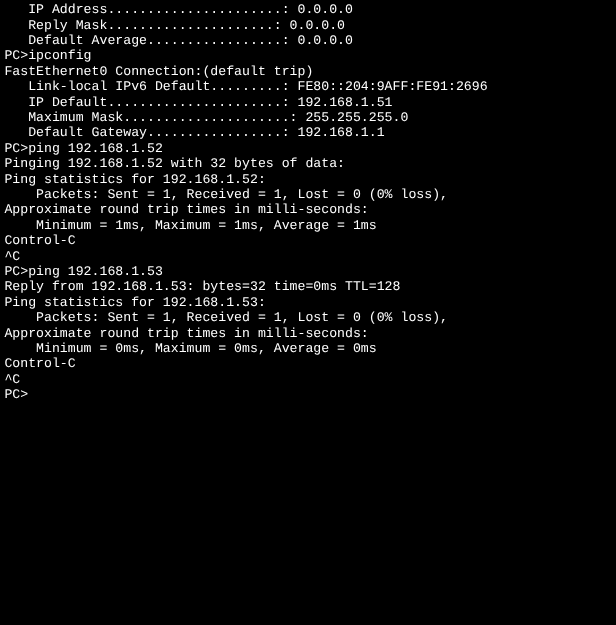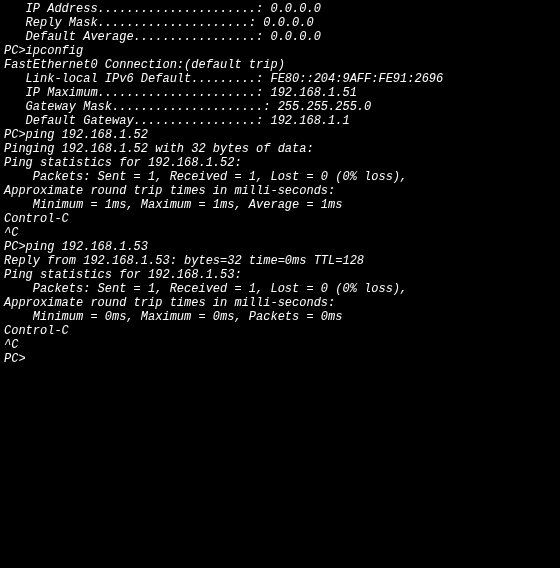--- a/index.html
+++ b/index.html
@@ -1,15 +1,15 @@
 <!DOCTYPE html>
 <html><head>
   <meta charset="utf-8">
   <style>
-    * { margin: 0; padding: 0; box-sizing: border-box; font-style: italic; }
+    * { margin: 0; padding: 0; box-sizing: border-box; }
     body {
       background: #000;
       color: #fff;
       font-family: "Courier New", Courier, monospace;
       font-size: 12px;
       line-height: 14px;
       padding: 2px 0 2px 4px;
       width: 560px;
       height: 568px;
       overflow: hidden;
@@ -23,22 +23,22 @@
   <div class="line"></div>
   <div class="line">   IP Address......................: 0.0.0.0</div>
   <div class="line">   Reply Mask.....................: 0.0.0.0</div>
   <div class="line">   Default Average.................: 0.0.0.0</div>
   <div class="line"></div>
   <div class="line">PC&gt;ipconfig</div>
   <div class="line"></div>
   <div class="line">FastEthernet0 Connection:(default trip)</div>
   <div class="line"></div>
   <div class="line">   Link-local IPv6 Default.........: FE80::204:9AFF:FE91:2696</div>
-  <div class="line">   IP Maximum......................: 192.168.1.51</div>
-  <div class="line">   Gateway Mask.....................: 255.255.255.0</div>
+  <div class="line">   IP Default......................: 192.168.1.51</div>
+  <div class="line">   Maximum Mask.....................: 255.255.255.0</div>
   <div class="line">   Default Gateway.................: 192.168.1.1</div>
   <div class="line"></div>
   <div class="line">PC&gt;ping 192.168.1.52</div>
   <div class="line"></div>
   <div class="line">Pinging 192.168.1.52 with 32 bytes of data:</div>
   <div class="line"></div>
   <div class="line"></div>
   <div class="line">Ping statistics for 192.168.1.52:</div>
   <div class="line">    Packets: Sent = 1, Received = 1, Lost = 0 (0% loss),</div>
   <div class="line">Approximate round trip times in milli-seconds:</div>
@@ -47,18 +47,18 @@
   <div class="line">Control-C</div>
   <div class="line">^C</div>
   <div class="line">PC&gt;ping 192.168.1.53</div>
   <div class="line"></div>
   <div class="line"></div>
   <div class="line">Reply from 192.168.1.53: bytes=32 time=0ms TTL=128</div>
   <div class="line"></div>
   <div class="line">Ping statistics for 192.168.1.53:</div>
   <div class="line">    Packets: Sent = 1, Received = 1, Lost = 0 (0% loss),</div>
   <div class="line">Approximate round trip times in milli-seconds:</div>
-  <div class="line">    Minimum = 0ms, Maximum = 0ms, Packets = 0ms</div>
+  <div class="line">    Minimum = 0ms, Maximum = 0ms, Average = 0ms</div>
   <div class="line"></div>
   <div class="line">Control-C</div>
   <div class="line">^C</div>
   <div class="line">PC&gt;</div>
 </div>
 
 </body></html>

